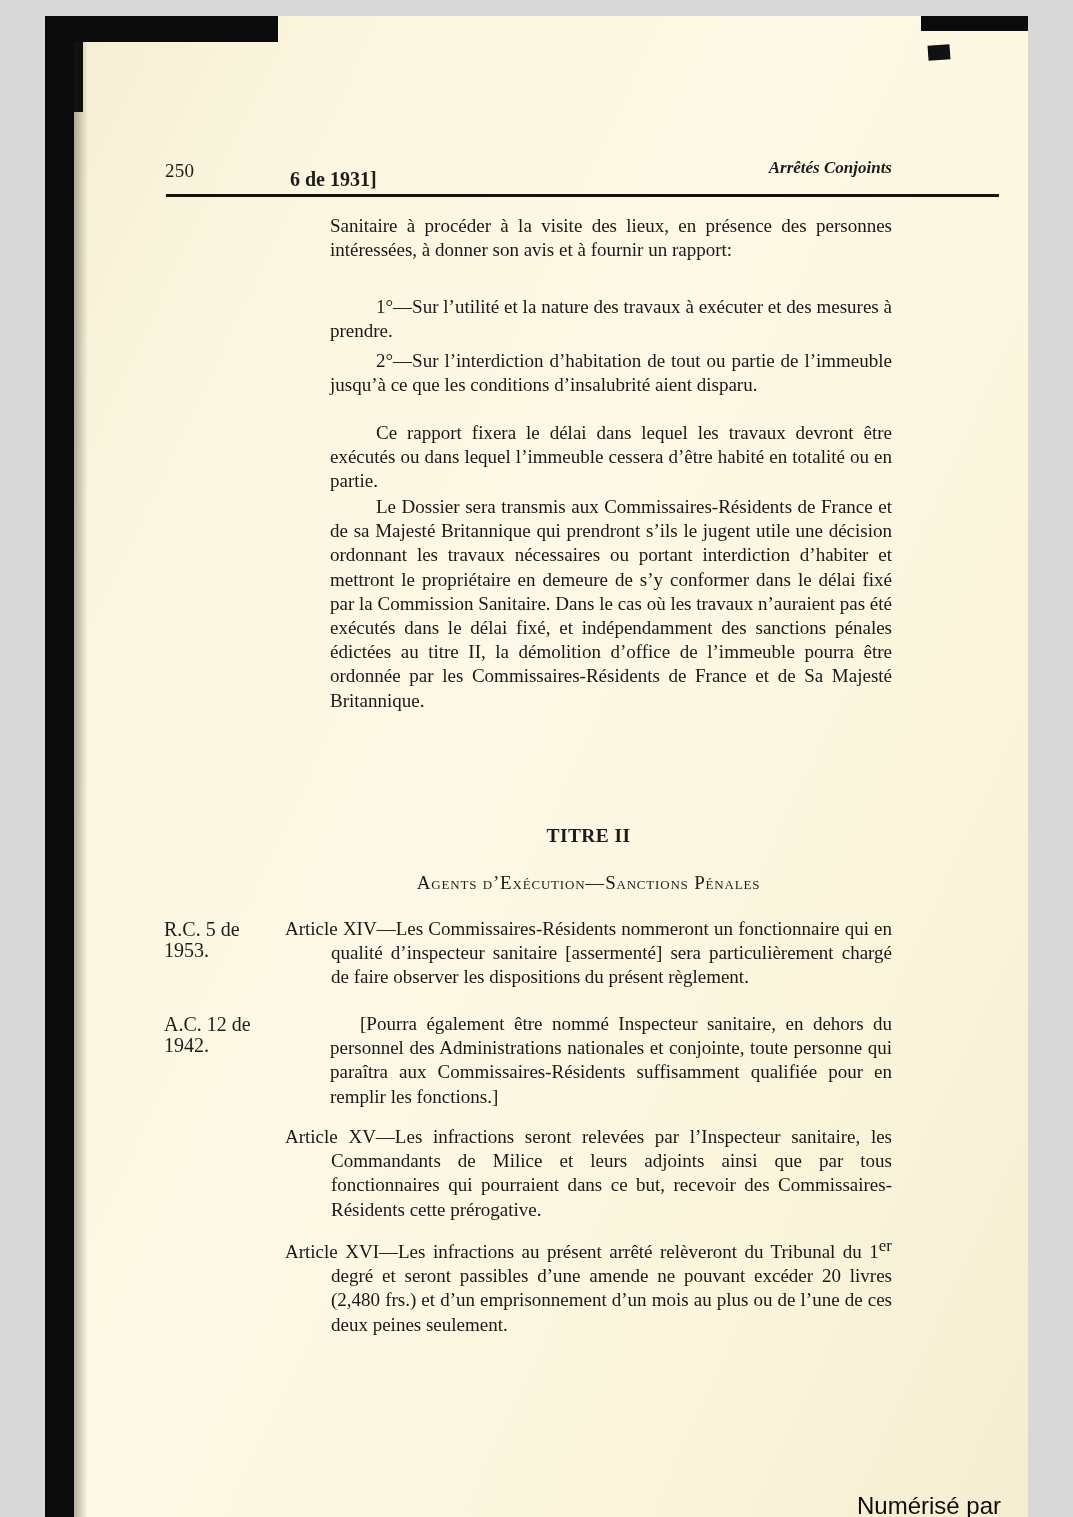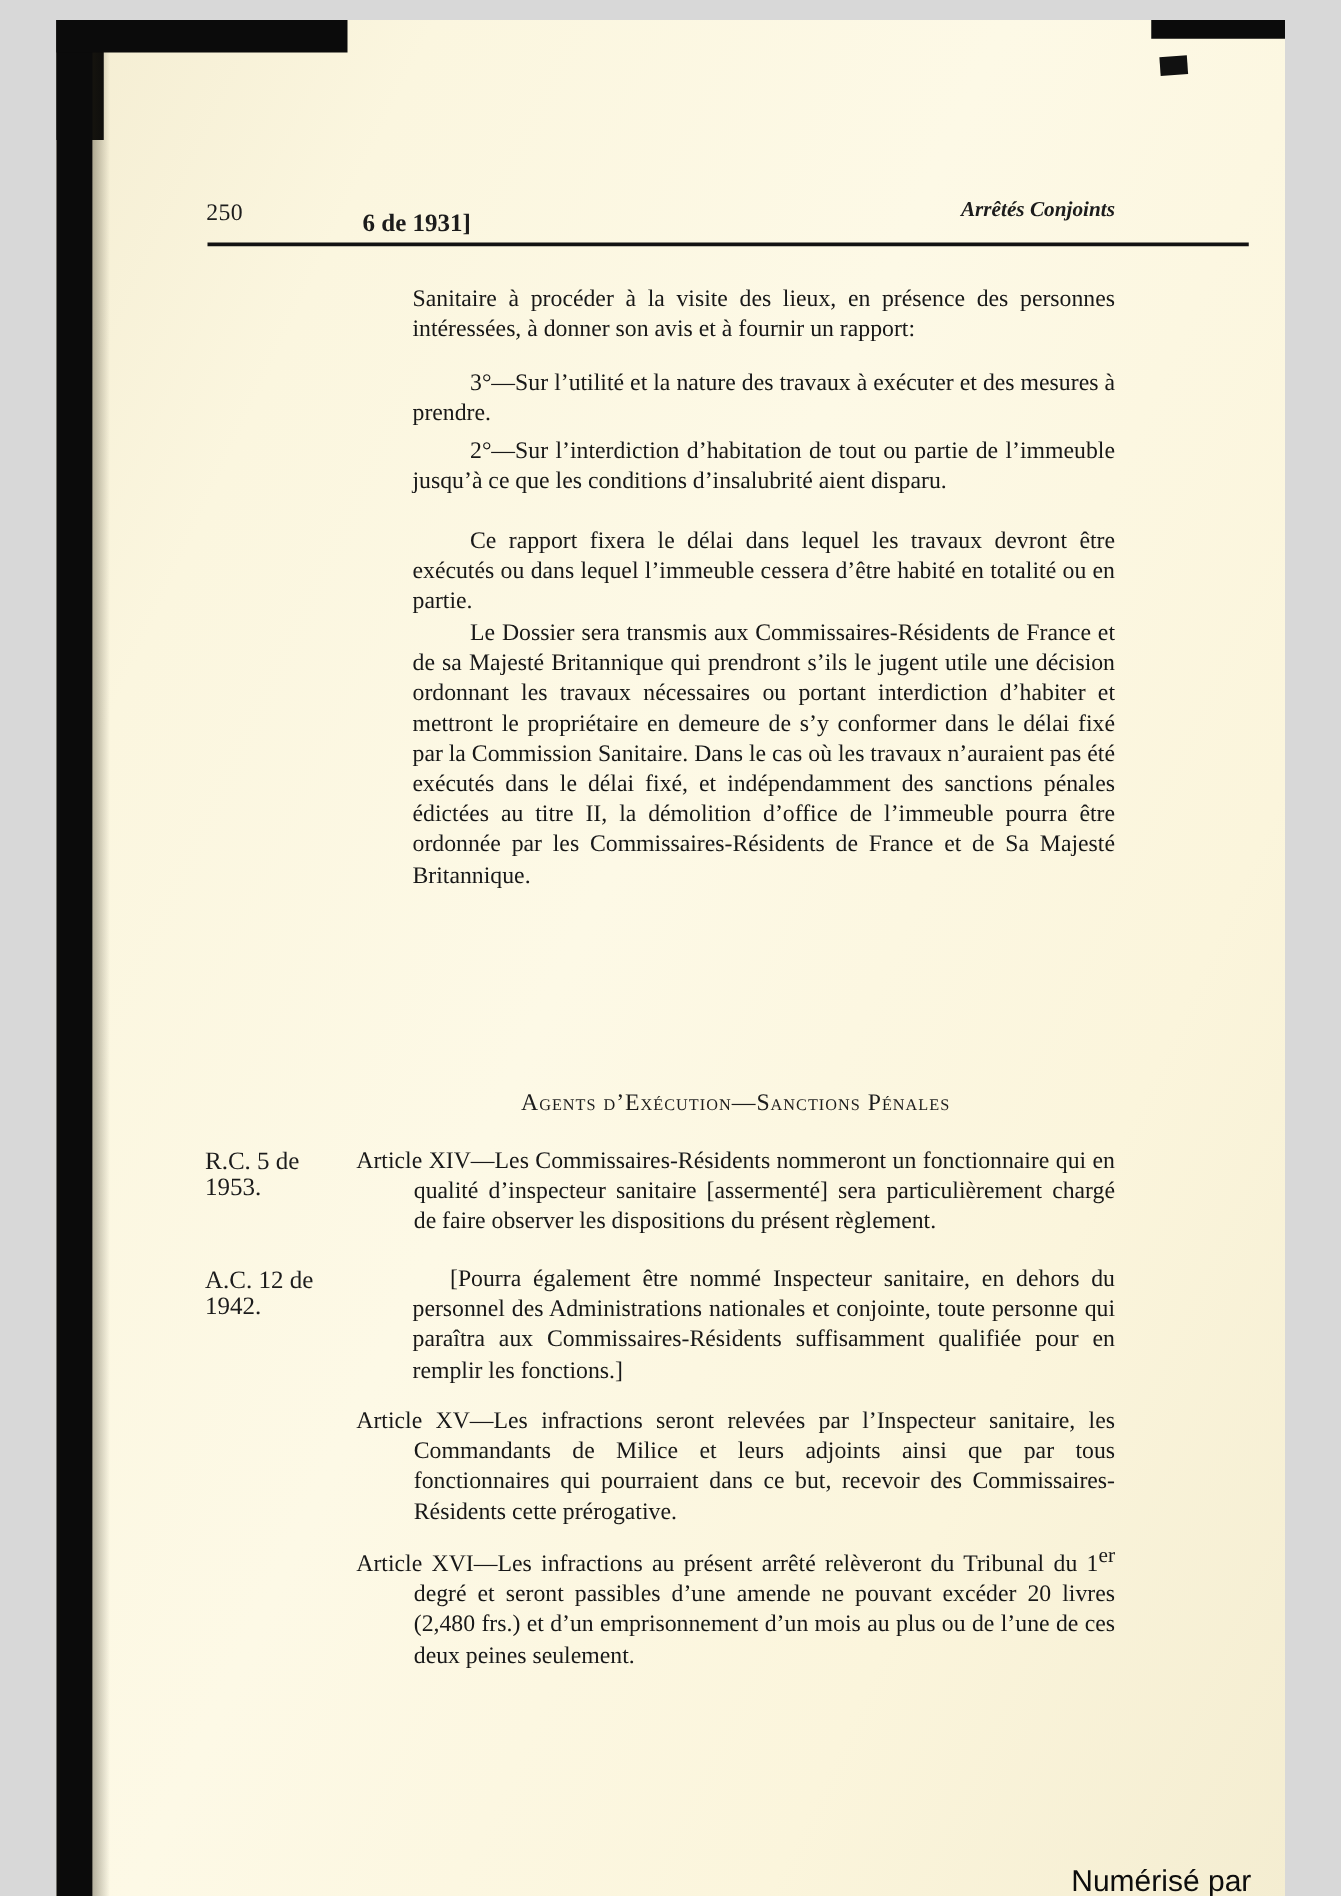--- a/index.html
+++ b/index.html
@@ -81,31 +81,32 @@
   <div class="hole hole-1"></div>
   <div class="hole hole-2"></div>
   <div class="hole hole-3"></div>
   <div class="hole hole-4"></div>
 
   <div class="page-number">250</div>
   <div class="header-vol">6 de 1931]</div>
   <div class="header-title">Arrêtés Conjoints</div>
   <div class="header-rule"></div>
 
-  <p class="para inner no-indent" style="top:212px">Sanitaire à procéder à la visite des lieux, en présence des personnes intéressées, à donner son avis et à fournir un rapport:</p>
+  <p class="para inner no-indent" style="top:198px">Sanitaire à procéder à la visite des lieux, en présence des personnes intéressées, à donner son avis et à fournir un rapport:</p>
 
-  <p class="para inner" style="top:279px">3°—Sur l’utilité et la nature des travaux à exécuter et des mesures à prendre.</p>
+  <p class="para inner" style="top:279px">1°—Sur l’utilité et la nature des travaux à exécuter et des mesures à prendre.</p>
 
   <p class="para inner" style="top:333px">2°—Sur l’interdiction d’habitation de tout ou partie de l’immeuble jusqu’à ce que les conditions d’insalubrité aient disparu.</p>
 
   <p class="para inner" style="top:405px">Ce rapport fixera le délai dans lequel les travaux devront être exécutés ou dans lequel l’immeuble cessera d’être habité en totalité ou en partie.</p>
 
   <p class="para inner" style="top:479px">Le Dossier sera transmis aux Commissaires-Résidents de France et de sa Majesté Britannique qui prendront s’ils le jugent utile une décision ordonnant les travaux nécessaires ou portant interdiction d’habiter et mettront le propriétaire en demeure de s’y conformer dans le délai fixé par la Commission Sanitaire. Dans le cas où les travaux n’auraient pas été exécutés dans le délai fixé, et indépendamment des sanctions pénales édictées au titre II, la démolition d’office de l’immeuble pourra être ordonnée par les Commissaires-Résidents de France et de Sa Majesté Britannique.</p>
 
 
+  <div class="heading" style="top:809px">TITRE II</div>
 
   <div class="subheading" style="top:856px">Agents d’Exécution—Sanctions Pénales</div>
 
   <div class="margin-note" style="top:903px">R.C. 5 de 1953.</div>
 
   <p class="para article" style="top:901px">Article XIV—Les Commissaires-Résidents nommeront un fonctionnaire qui en qualité d’inspecteur sanitaire [assermenté] sera particulièrement chargé de faire observer les dispositions du présent règlement.</p>
 
   <div class="margin-note" style="top:998px">A.C. 12 de 1942.</div>
 
   <p class="para article" style="top:1109px">Article XV—Les infractions seront relevées par l’Inspecteur sanitaire, les Commandants de Milice et leurs adjoints ainsi que par tous fonctionnaires qui pourraient dans ce but, recevoir des Commissaires-Résidents cette prérogative.</p>

